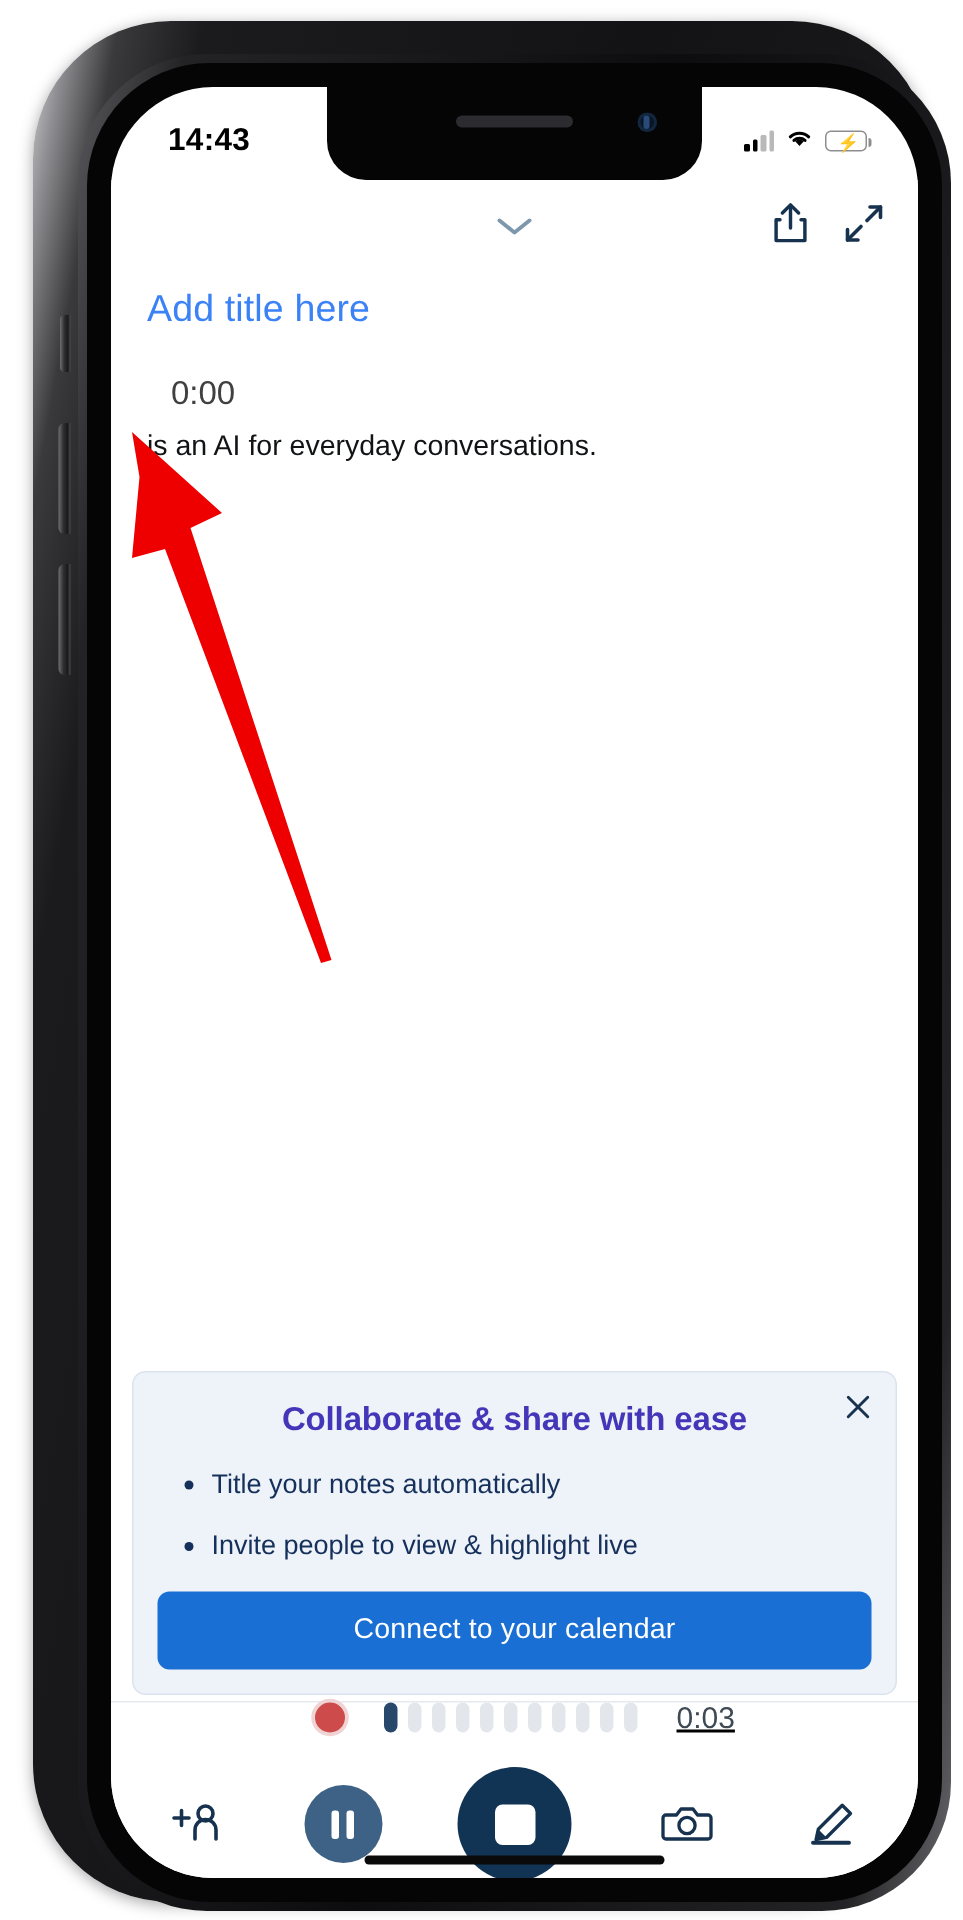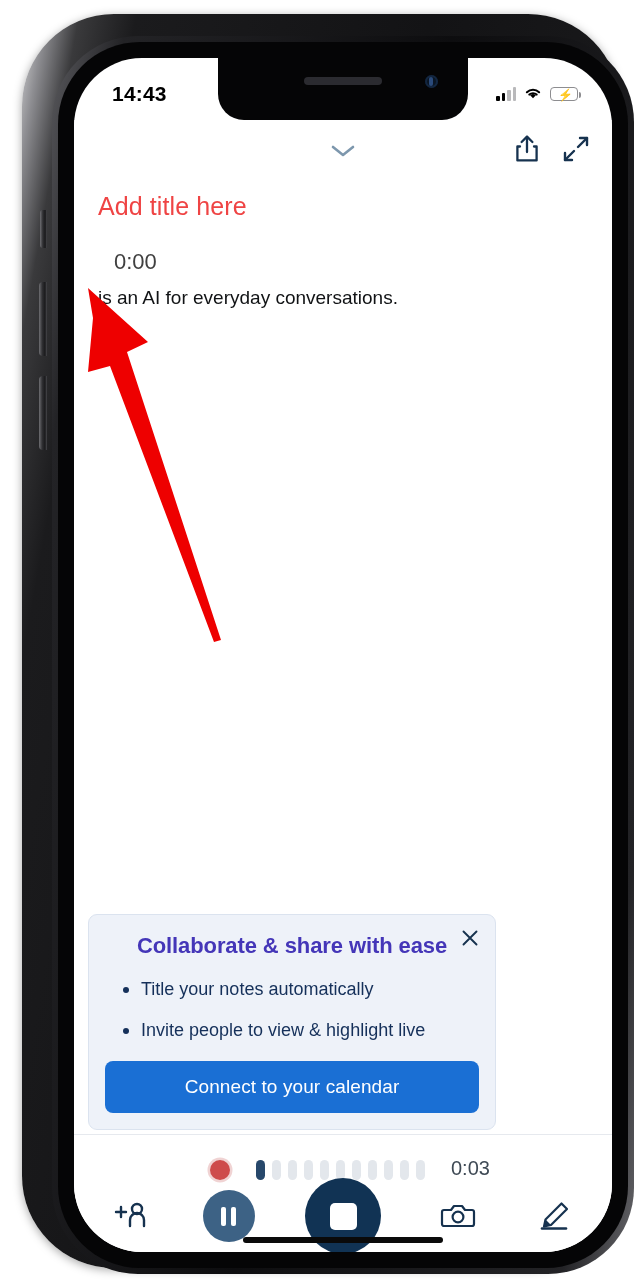--- a/index.html
+++ b/index.html
@@ -110,35 +110,35 @@
   .chev-wrap {
     position: absolute; left: 50%; transform: translateX(-50%);
     top: 18px; width: 44px; height: 26px;
     display:flex; align-items:center; justify-content:center;
   }
   .top-actions { display: flex; align-items: center; gap: 22px; }
   .icon-btn { display:flex; align-items:center; justify-content:center; }
 
   .note-title {
     padding: 14px 24px 0 24px;
-    font-size: 25px; color: #ef4444; letter-spacing: .1px;
+    font-size: 25px; color: #3b82f6; letter-spacing: .1px;
   }
   .ts {
     padding: 28px 24px 0 40px;
     font-size: 22px; color: #404040;
   }
   .transcript {
     padding: 10px 37px 0 24px;
     font-size: 19px; color: #111315; line-height: 1.35;
   }
 
   
   .promo {
     position: absolute; left: 14px; bottom: 122px;
-    width: 408px;
+    width: 510px;
     background: #eef2f9;
     border: 1px solid #dbe3ef;
     border-radius: 9px;
     padding: 18px 16px 16px 16px;
   }
   .promo-close {
     position: absolute; right: 13px; top: 11px;
     width: 24px; height: 24px;
     display:flex; align-items:center; justify-content:center;
   }
@@ -161,21 +161,21 @@
     font-family:"Liberation Sans", sans-serif;
     font-size:19px; font-weight:400;
     padding:15px 0; border-radius:8px; margin-top:4px;
     letter-spacing:.1px;
   }
 
   
   .rec-row {
     position: absolute; left: 0; bottom: 72px; width: 100%;
     height: 46px; border-top: 1px solid #e6e9ee;
-    display: flex; align-items: flex-end; padding: 0 40px;
+    display: flex; align-items: flex-start; padding: 0 40px; text-decoration: underline;
   }
   .rec-dot {
     width: 20px; height: 20px; border-radius: 50%;
     background: #ce4b4b; box-shadow: 0 0 0 2.5px #f0d3d3;
     flex: none; margin-left: 96px;
   }
   .wave { display:flex; align-items:center; gap: 7px; margin-left: 26px; }
   .wave i { display:block; width: 9px; height: 20px; border-radius: 5px; background:#e3e7ec; }
   .wave i.on { background:#27486b; }
   .rec-time { margin-left: 26px; font-size: 20px; color: #3f4a55; }

